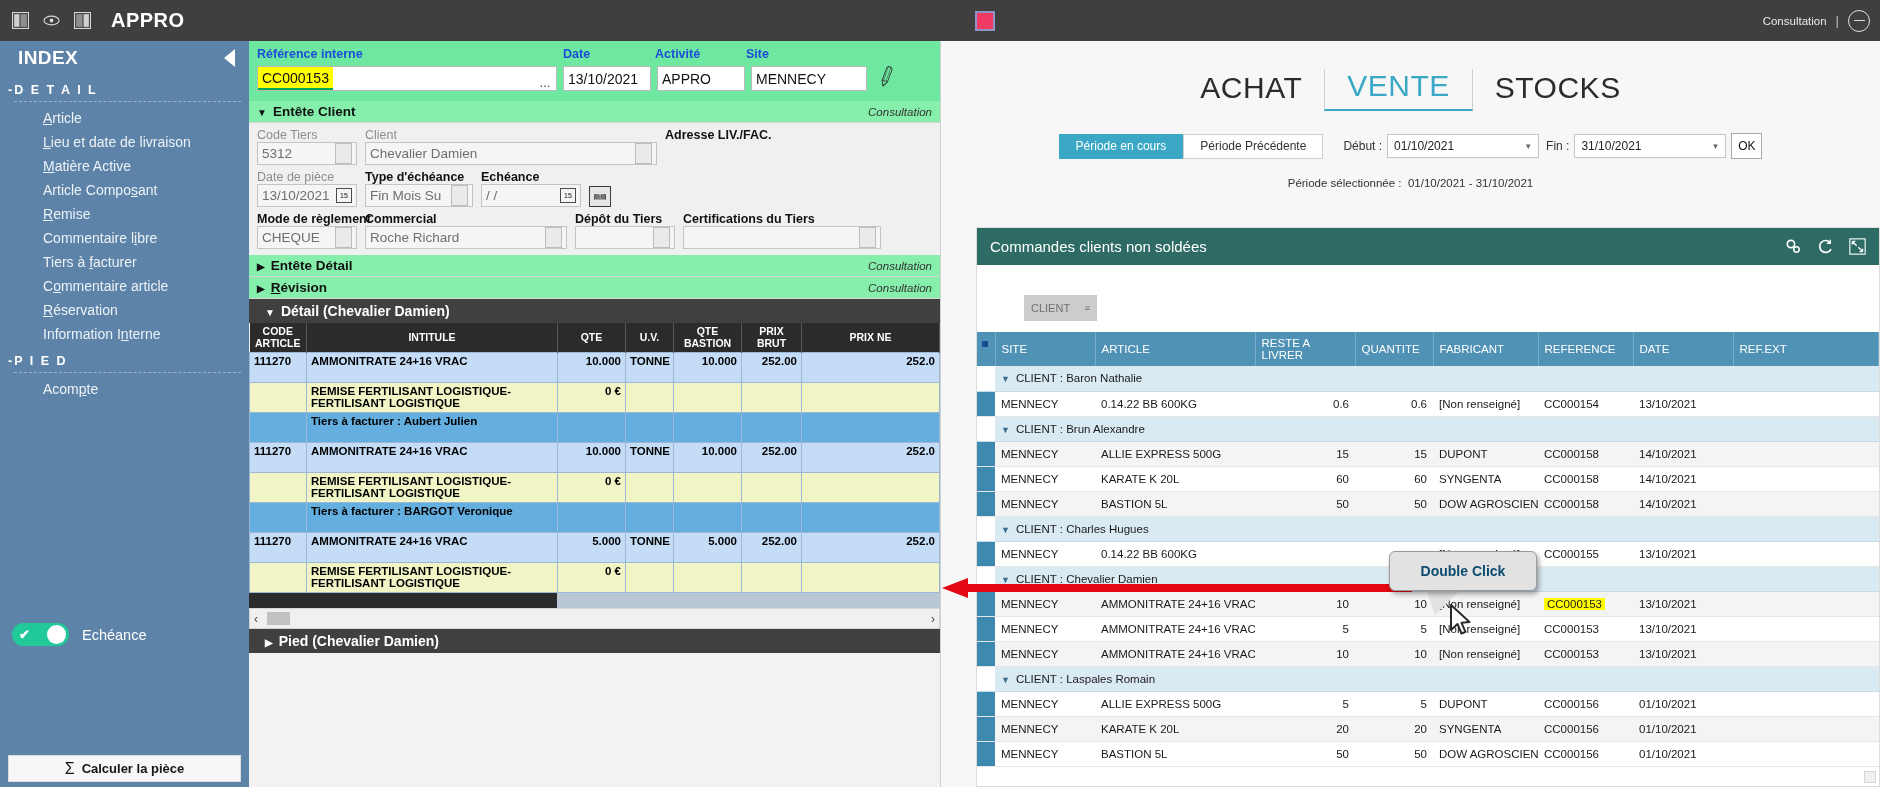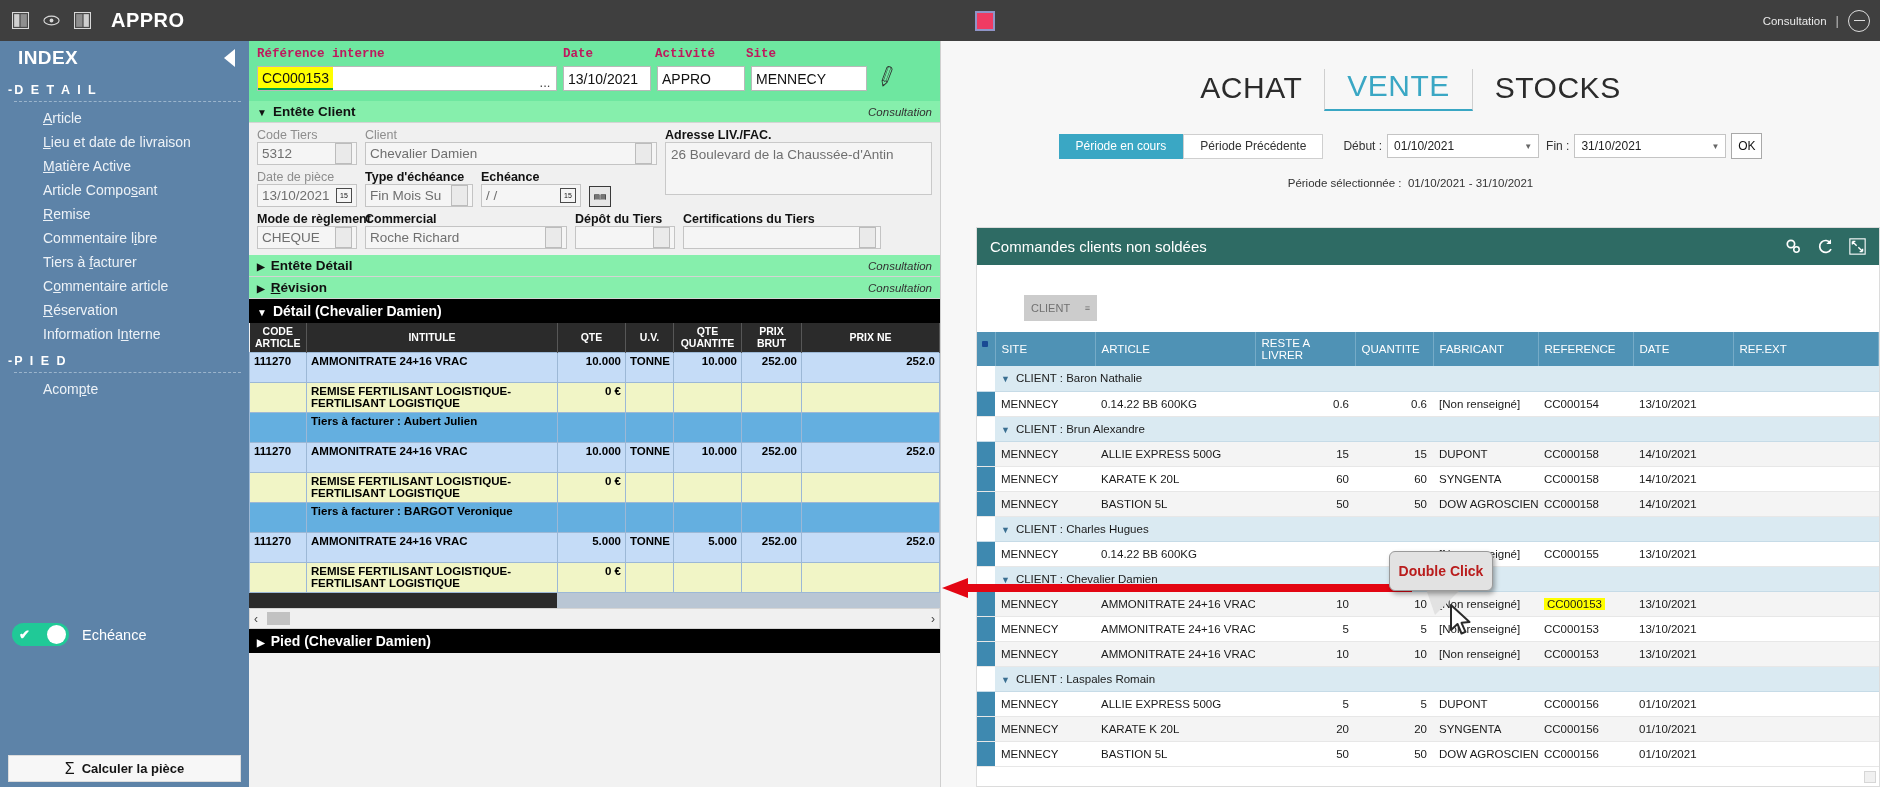--- a/index.html
+++ b/index.html
@@ -82,21 +82,21 @@
     font-size: 13px; color: #141414; font-weight: bold; cursor: pointer;
   }
   .sb-calc .sig { font-size: 16px; font-weight: normal; }
 
   
   .center {
     position: absolute; left: 249px; top: 41px; width: 692px; height: 746px;
     background: #f2f2f2; border-right: 1px solid #cfcfcf;
   }
   .green-hdr { background: #6ee7a0; padding: 6px 8px 8px 8px; position: relative; }
-  .gh-row-lbl { display: flex; font-size: 12.5px; font-weight: bold; color: #be185d; font-family: Liberation Mono, monospace; }
+  .gh-row-lbl { display: flex; font-size: 12.5px; font-weight: bold; color: #1d4ed8; }
   .gh-row-in { display: flex; gap: 6px; margin-top: 3px; align-items: center; }
   .inp {
     background: #ffffff; border: 1px solid #b9b9b9; height: 25px;
     display: flex; align-items: center; padding: 0 4px;
     font-size: 14px; color: #111;
   }
   .inp.hl { background: #ffff00; border: none; border-bottom: 2px solid #00a651; }
   .dots {
     width: 22px; text-align: center; color: #444; font-size: 13px;
     align-self: flex-end; margin-left: auto;
@@ -105,22 +105,22 @@
 
   .sect-bar {
     display: flex; align-items: center; justify-content: space-between;
     background: #86efac; border-bottom: 1px solid #d4d4d4;
     padding: 3px 8px; font-size: 13.5px; font-weight: bold; color: #111;
     cursor: pointer;
   }
   .sect-bar .consult { font-size: 11.5px; font-style: italic; font-weight: normal; color: #333; }
   .caret { font-size: 10px; margin-right: 6px; }
   .sect-green {
-    background: #000000; color: #ffffff; border: none;
-    font-size: 14px; padding: 4px 8px; text-align: right;
+    background: #404040; color: #ffffff; border: none;
+    font-size: 14px; padding: 4px 16px; text-align: right;
   }
 
   .form-body { background: #f0f0f0; padding: 5px 8px 6px 8px; position: relative; }
   .flabel { color: #8d8d8d; font-size: 12.5px; }
   .finp {
     background: #f5f5f5; border: 1px solid #c4c4c4; height: 23px;
     display: flex; align-items: center; padding: 0 4px;
     font-size: 13.5px; color: #6f6f6f;
   }
   .fbtn {
@@ -248,24 +248,24 @@
   .grp td.idx { background: #ffffff; }
   .grp .gcar { color: #3a6f91; font-size: 9px; margin-right: 6px; }
   .row-a td { background: #ffffff; }
   .row-b td { background: #f4f4f4; }
   .row-b td.idx, .row-a td.idx { background: #3e89b0; }
   .num { text-align: right; }
   .ref-hl { background: #ffff00 !important; display: inline-block; padding: 0 3px; }
 
   
   .tooltip {
-    position: absolute; left: 1389px; top: 551px; width: 104px; height: 40px;
+    position: absolute; left: 1389px; top: 551px; width: 148px; height: 40px;
     background: #e2e2e2; border: 1px solid #9a9a9a; border-radius: 6px;
     display: flex; align-items: center; justify-content: center;
-    font-size: 14px; font-weight: bold; color: #b91c1c;
+    font-size: 14px; font-weight: bold; color: #0c4a6e;
     box-shadow: 2px 3px 5px rgba(0,0,0,.35); z-index: 60;
   }
   .tt-tail {
     position: absolute; left: 1426px; top: 589px; width: 0; height: 0;
     border-left: 9px solid transparent; border-right: 26px solid transparent;
     border-top: 26px solid #e2e2e2; z-index: 59;
   }
   .cursor-ico {
     position: absolute; left: 1448px; top: 603px; z-index: 61;
   }
@@ -416,21 +416,20 @@
               <div class="finp">
                 <span>/ /</span>
                 <span class="cal-ico">15</span>
               </div>
             </div>
             <div style="width:22px;height:21px;border:1px solid #3a3a3a;background:#e6e6e6;font-size:7px;line-height:19px;text-align:center">▤▤</div>
           </div>
         </div>
         <div style="flex:1">
           <div class="flabel" style="color:#111;font-weight:bold">Adresse LIV./FAC.</div>
-          <div class="addr-box" style="height:53px">26 Boulevard de la Chaussée-d'Antin</div>
         </div>
       </div>
 
       <div style="display:flex;gap:8px;margin-top:5px">
         <div style="width:100px">
           <div class="flabel" style="color:#111;font-weight:bold;white-space:nowrap">Mode de règlement</div>
           <div class="finp">
             <span>CHEQUE</span>
             <span class="fbtn"></span>
           </div>
@@ -482,21 +481,21 @@
             <col style="width:68px">
             <col style="width:60px">
             <col>
         </colgroup>
         <thead>
         <tr>
           <th>CODE ARTICLE</th>
           <th>INTITULE</th>
           <th>QTE</th>
           <th>U.V.</th>
-          <th>QTE QUANTITE</th>
+          <th>QTE BASTION</th>
           <th>PRIX BRUT</th>
           <th>PRIX NE</th>
         </tr>
         </thead>
         <tbody id="detail-rows">
             <tr class="r-blue">
               <td class="">111270</td>
               <td class="">AMMONITRATE 24+16 VRAC</td>
               <td class="ta-r">10.000</td>
               <td class="ta-c">TONNE</td>

